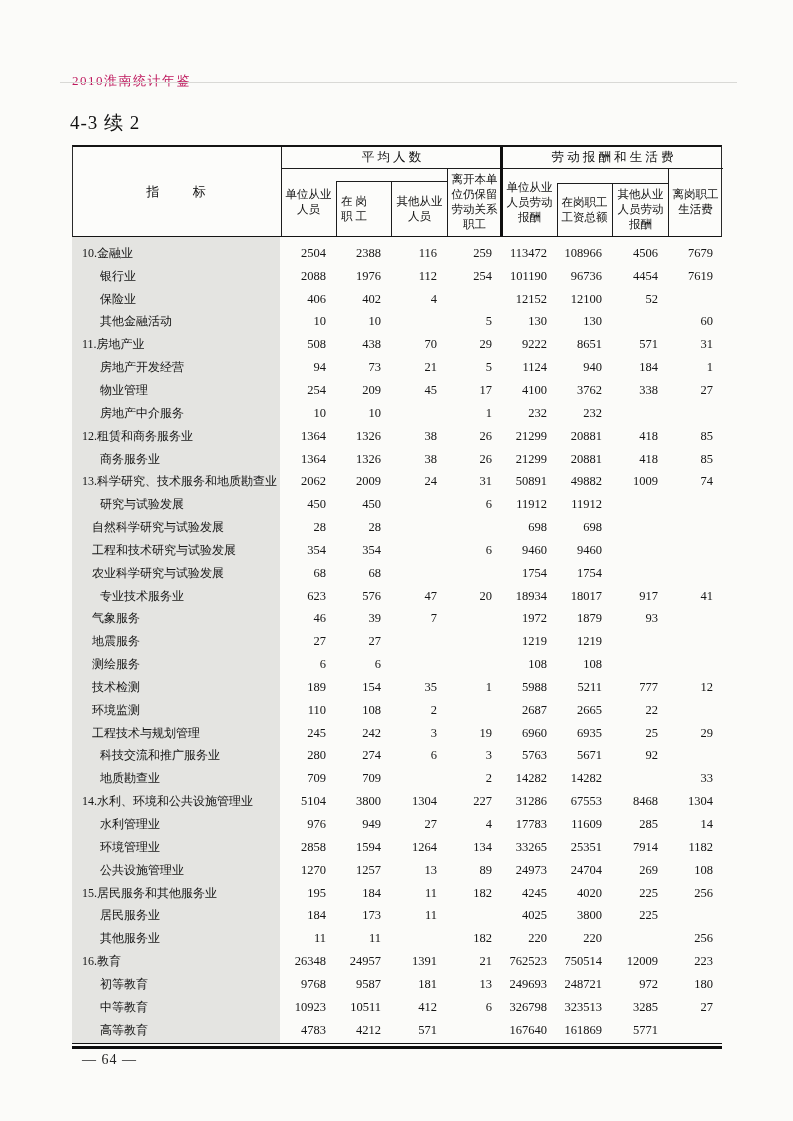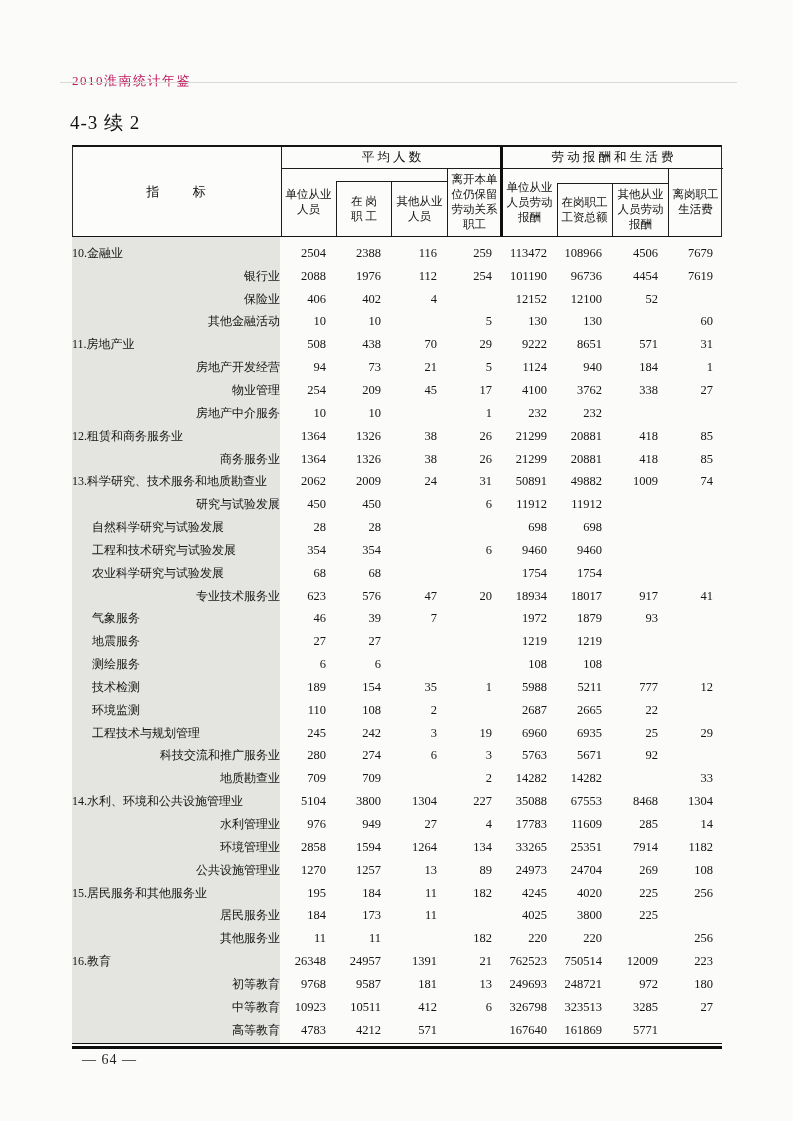--- a/index.html
+++ b/index.html
@@ -34,21 +34,21 @@
   }
   .hcell{
     position:absolute; display:flex; align-items:center; justify-content:center;
     text-align:center; font-size:11.5px; line-height:15px; color:#111;
     white-space:pre-line;
   }
   .indicator-cell{ left:0; top:0; width:208px; height:89px; white-space:pre; font-size:13px; letter-spacing:2px; }
   .group1-cell{ left:208px; top:0; width:221px; height:21px; white-space:pre; font-size:12.5px; }
   .group2-cell{ left:429px; top:0; width:221px; height:21px; white-space:pre; font-size:12.5px; }
   .col2-cell{ left:208px; top:21px; width:55px; height:68px; }
-  .col3-cell{ left:263px; top:34px; width:56px; height:55px; }
+  .col3-cell{ left:253px; top:34px; width:56px; height:55px; }
   .col4-cell{ left:319px; top:34px; width:55px; height:55px; }
   .col5-cell{ left:374px; top:21px; width:55px; height:68px; }
   .col6-cell{ left:429px; top:21px; width:55px; height:68px; }
   .col7-cell{ left:484px; top:36px; width:55px; height:53px; }
   .col8-cell{ left:540px; top:36px; width:55px; height:53px; }
   .col9-cell{ left:595px; top:21px; width:55px; height:68px; }
 
   .gline{ position:absolute; background:#1d1d1d; }
   .v-indicator{ left:208px; top:0; width:1px; height:89px; }
   .h-undergroups{ left:208px; top:21px; width:442px; height:1px; }
@@ -70,22 +70,22 @@
   }
   .gray-strip{
     position:absolute; left:0; top:0; bottom:0; width:208px;
     background:#e4e4e1;
   }
   .trow{ position:relative; display:flex; height:22.85px; align-items:center; }
   .tlabel{
     width:208px; font-size:12px; white-space:nowrap; color:#151515;
     overflow:visible; flex:none;
   }
-  .lvl1{ }
-  .lvl2{ padding-left:28px;text-align:right; }
+  .lvl1{ padding-left:10px; }
+  .lvl2{ padding-left:28px; }
   .lvl3{ padding-left:20px; }
   .tcell{
     flex:none; text-align:right; font-size:12.5px; color:#151515;
     padding-right:9px;
   }
   .c0{ width:55px; } .c1{ width:55px; } .c2{ width:56px; } .c3{ width:55px; }
   .c4{ width:55px; } .c5{ width:55px; } .c6{ width:56px; } .c7{ width:55px; }
 
   .bottom-thick{ width:650px; height:2.5px; background:#0e0e0e; margin-top:2px; }
 
@@ -404,21 +404,21 @@
         <div class="tcell c5">14282</div>
         <div class="tcell c6"></div>
         <div class="tcell c7">33</div>
       </div>
       <div class="trow">
         <div class="tlabel lvl1">14.水利、环境和公共设施管理业</div>
         <div class="tcell c0">5104</div>
         <div class="tcell c1">3800</div>
         <div class="tcell c2">1304</div>
         <div class="tcell c3">227</div>
-        <div class="tcell c4">35088</div>
+        <div class="tcell c4">31286</div>
         <div class="tcell c5">67553</div>
         <div class="tcell c6">8468</div>
         <div class="tcell c7">1304</div>
       </div>
       <div class="trow">
         <div class="tlabel lvl2">水利管理业</div>
         <div class="tcell c0">976</div>
         <div class="tcell c1">949</div>
         <div class="tcell c2">27</div>
         <div class="tcell c3">4</div>

